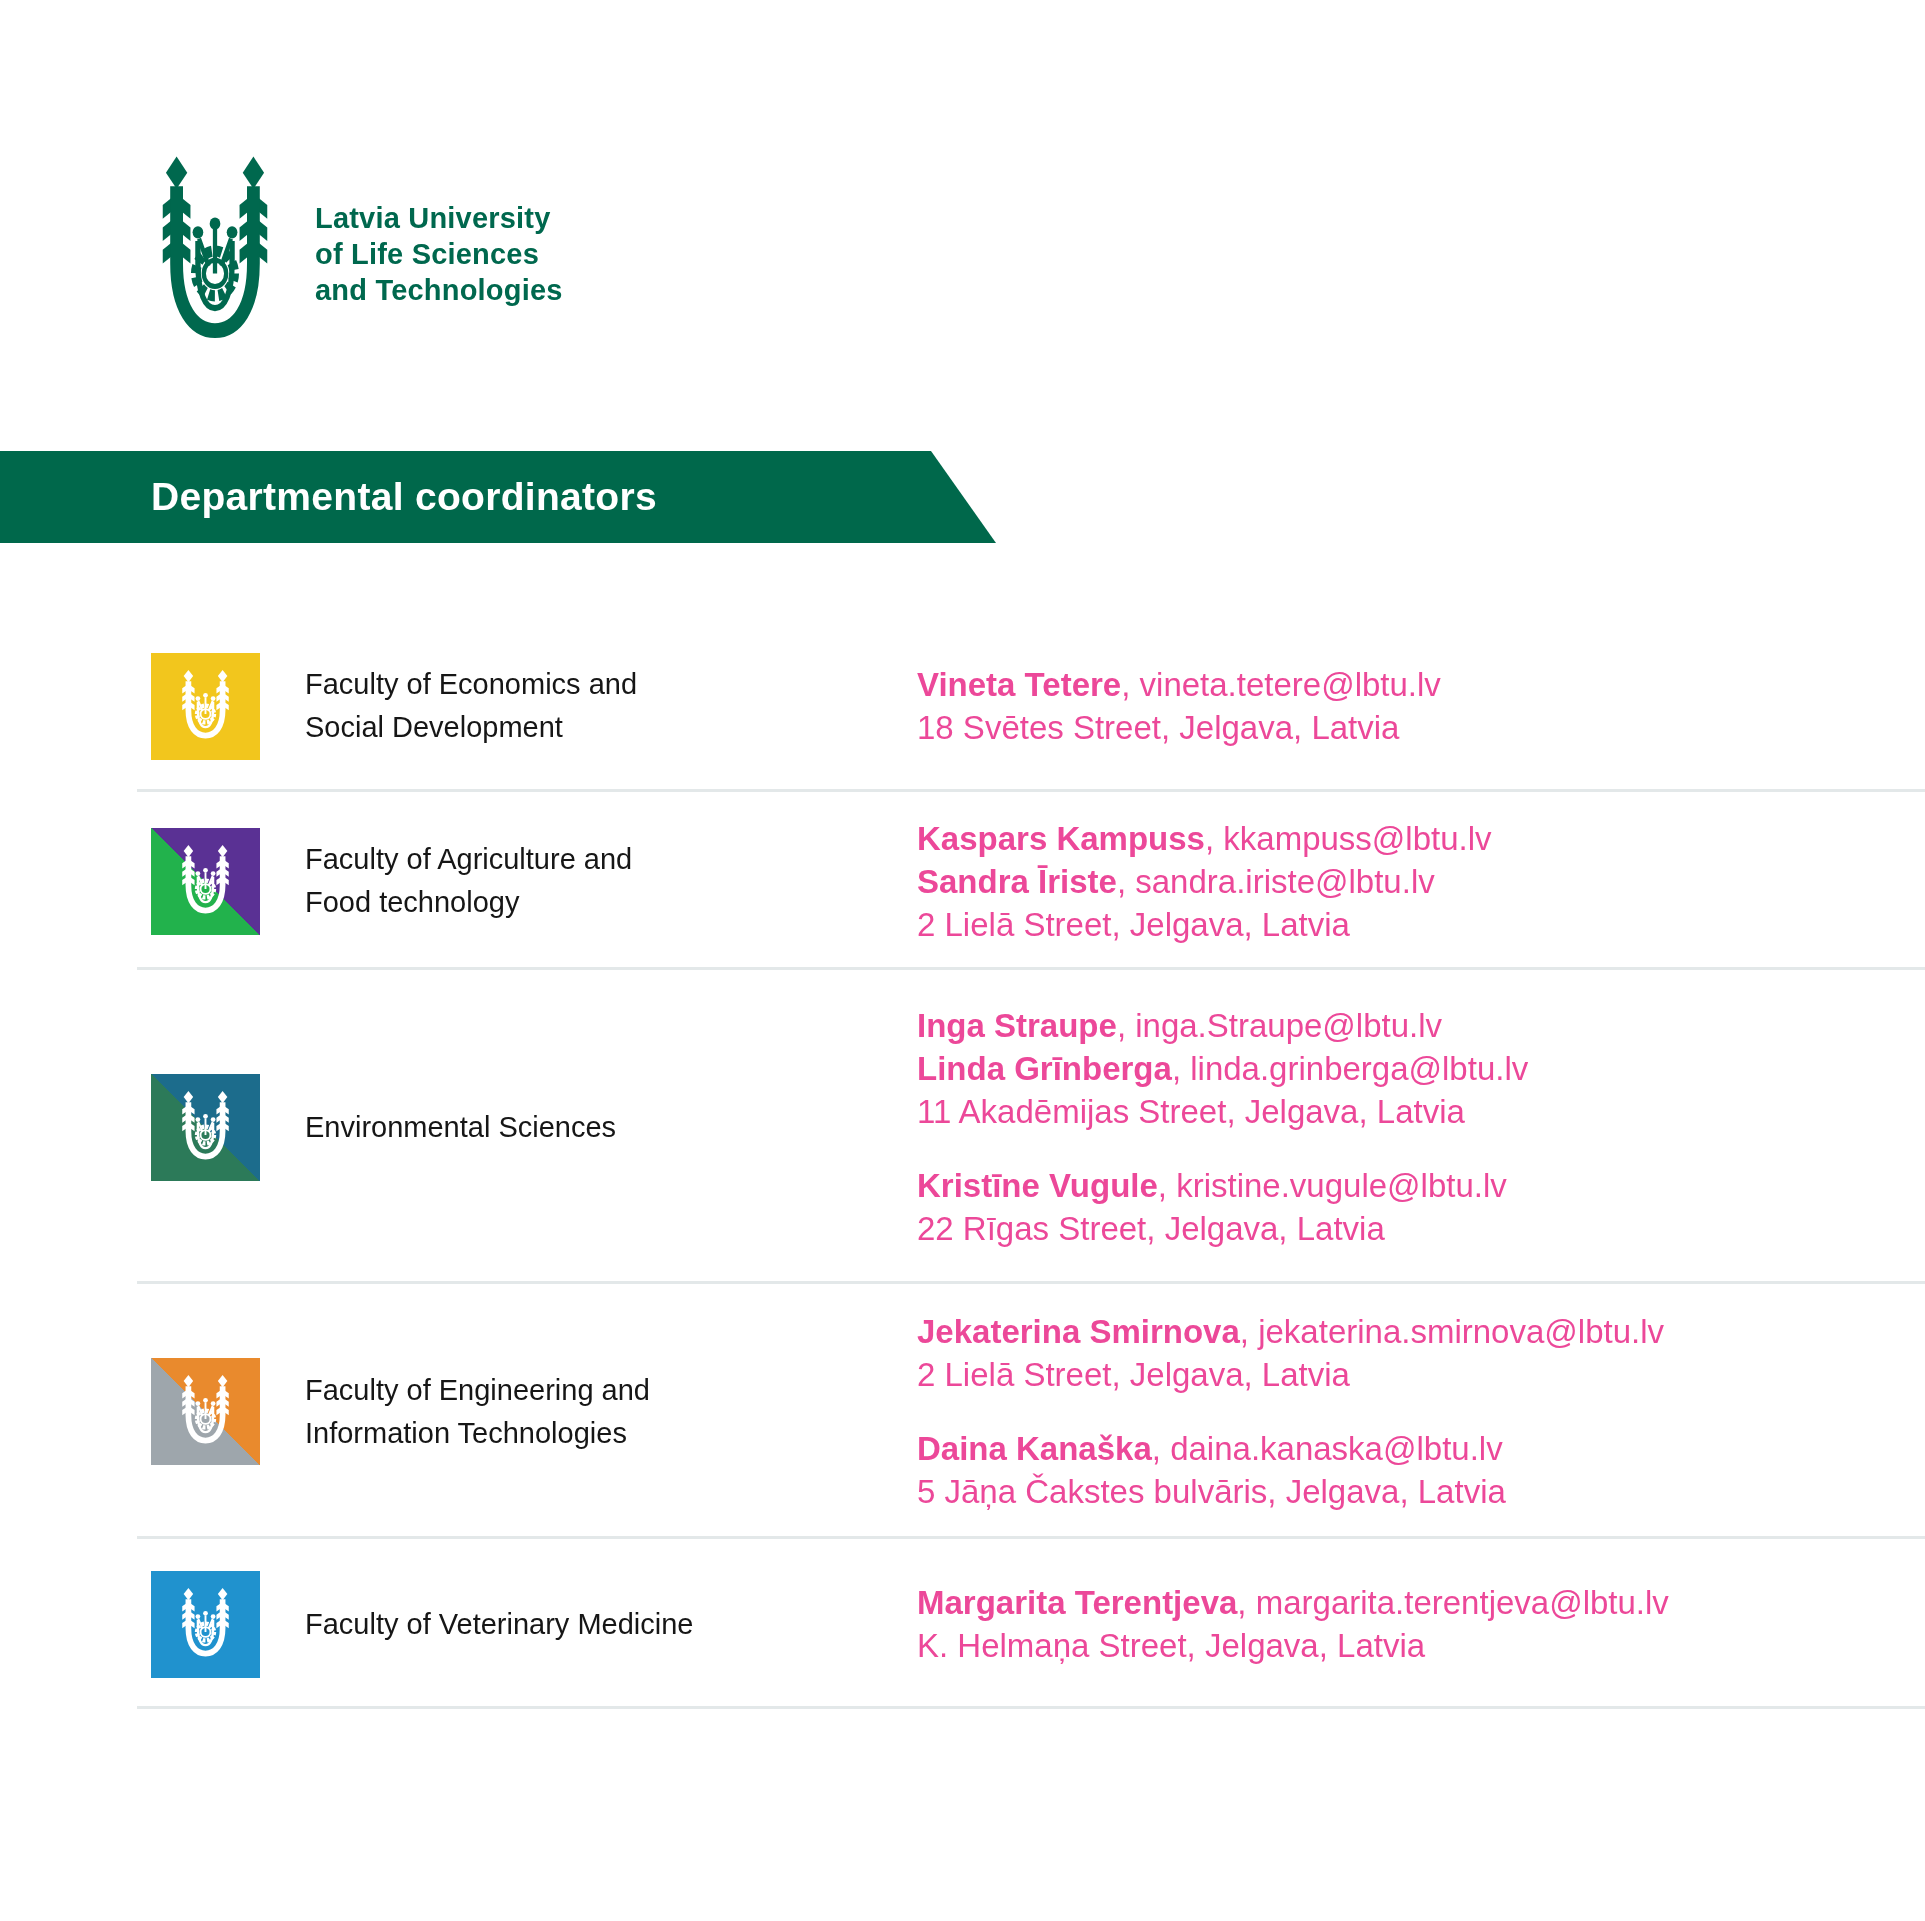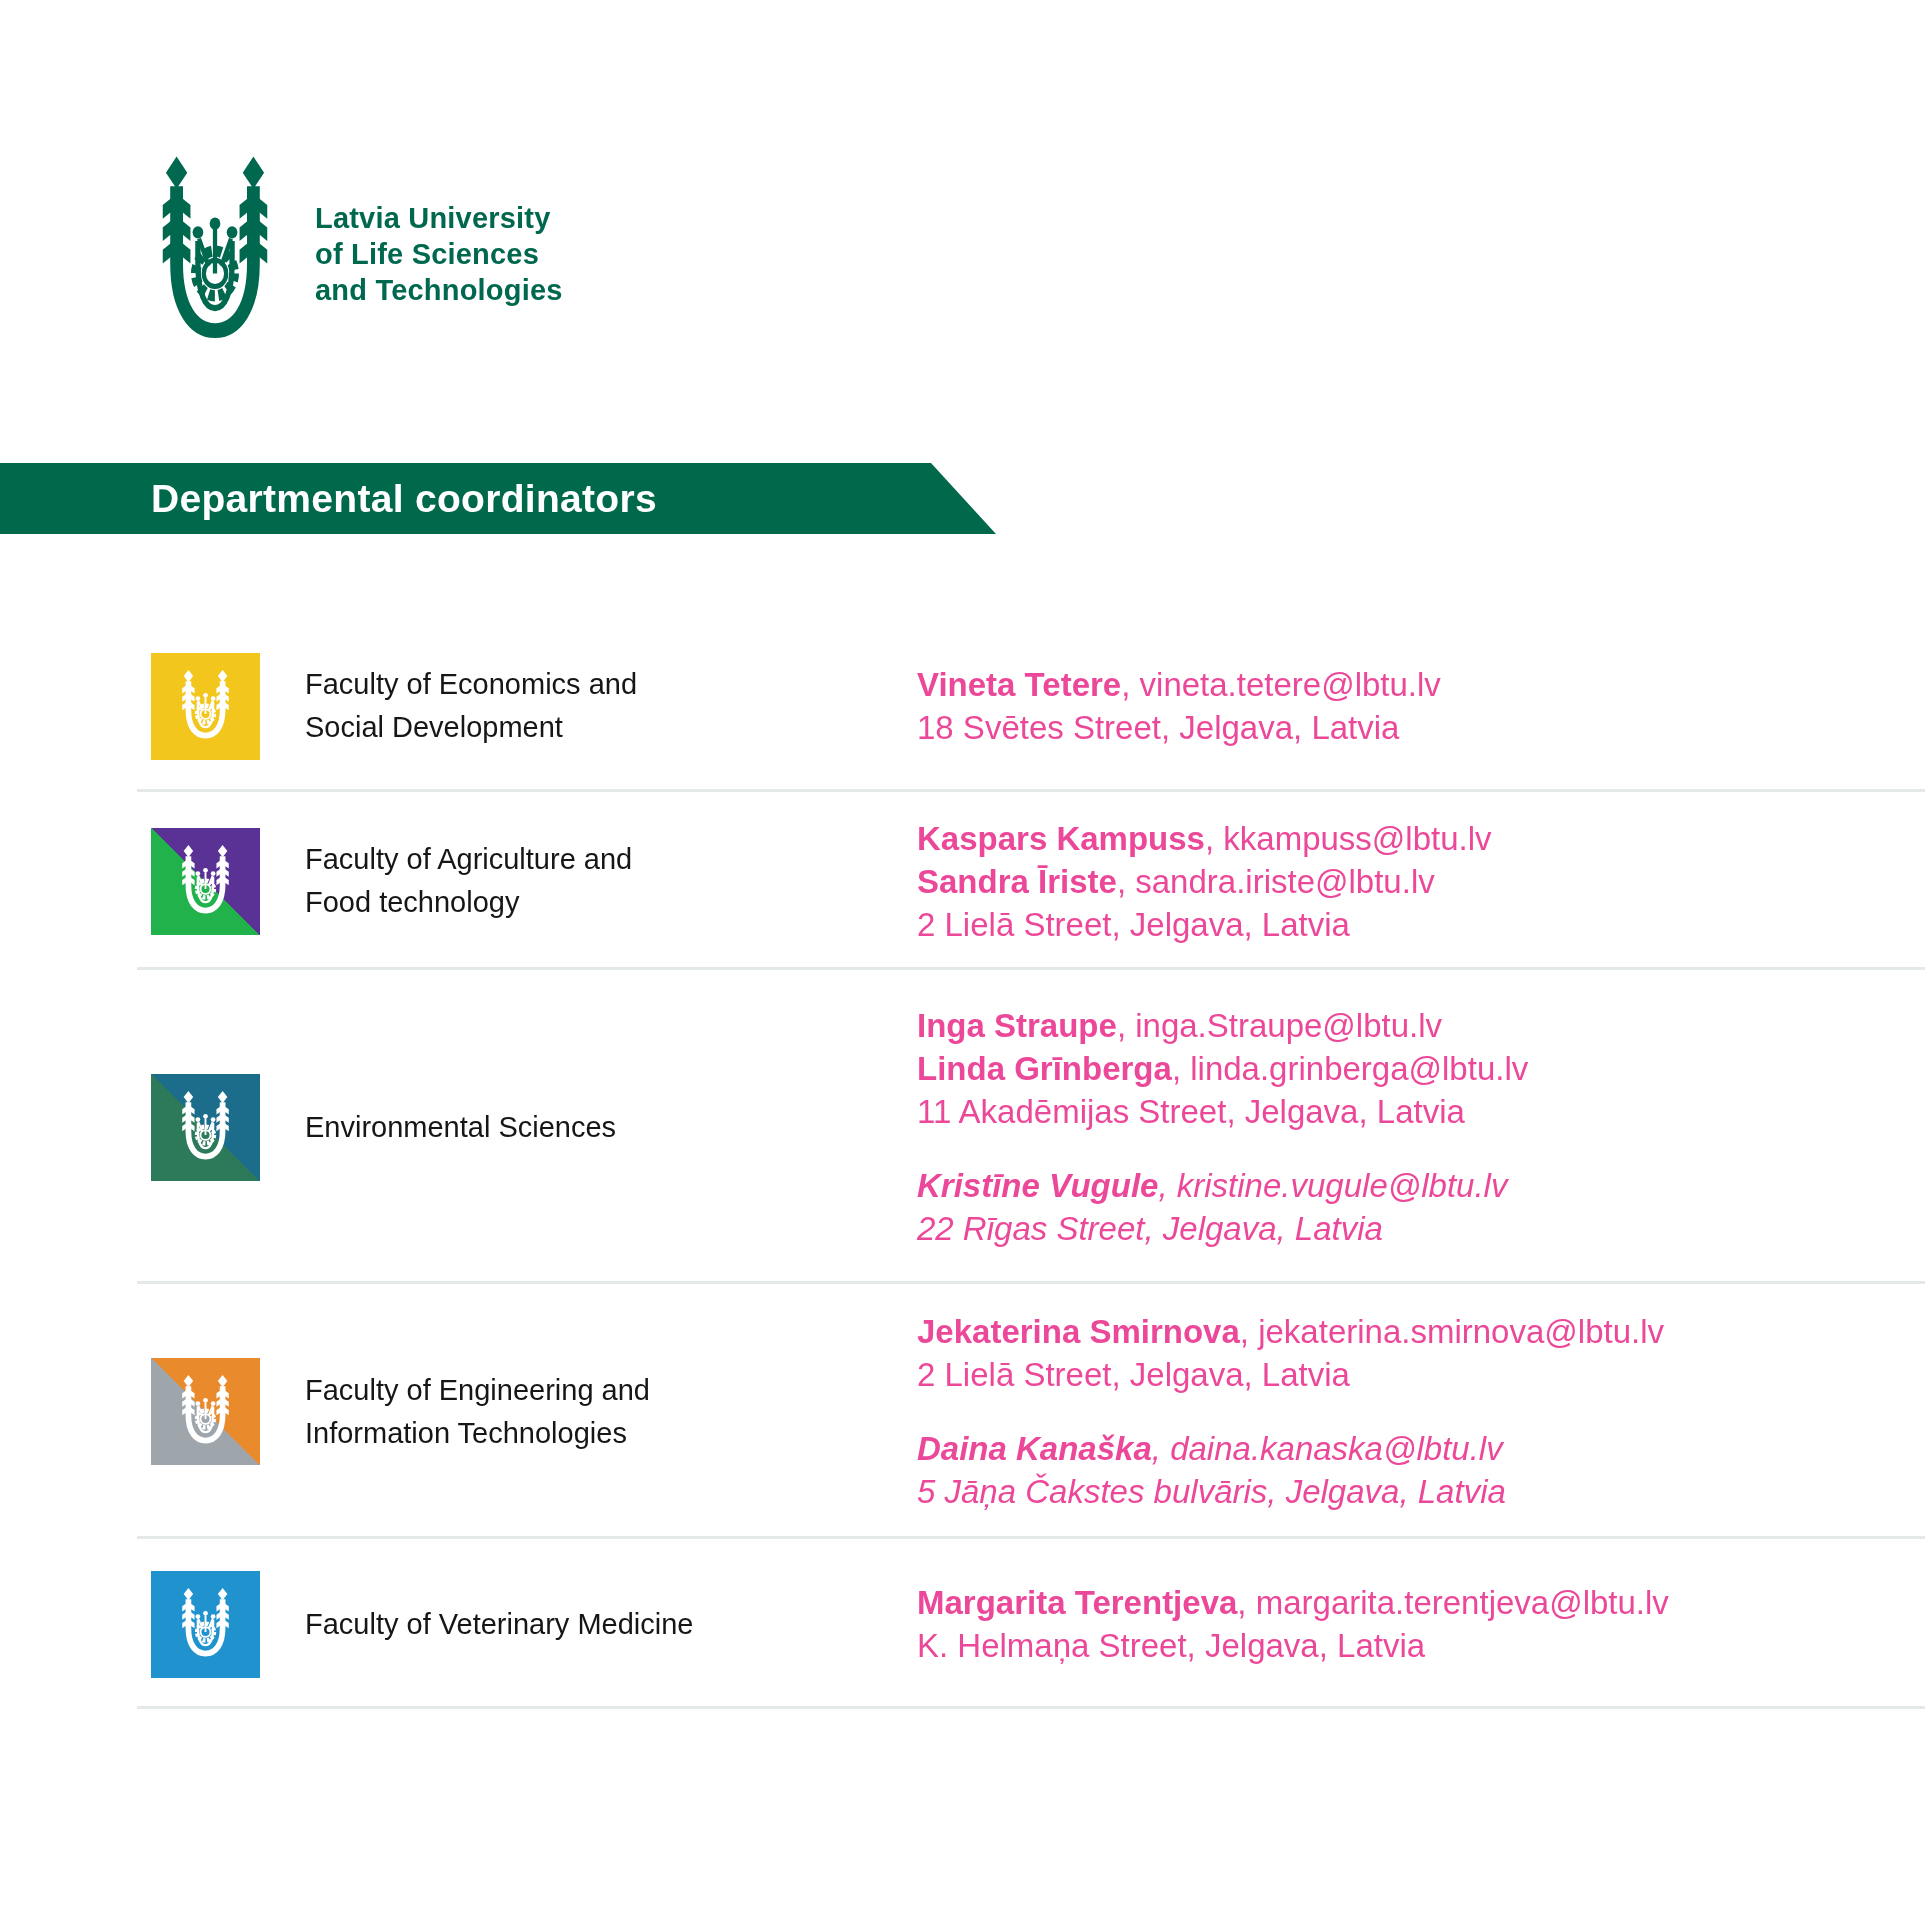--- a/index.html
+++ b/index.html
@@ -13,22 +13,22 @@
   
   .logo-area{
     position:absolute;left:151px;top:154px;
     display:flex;align-items:center;gap:36px;
     color:#00684E;
   }
   .logo-mark{width:128px;height:199px;display:block;}
   .logo-text{font-size:29px;font-weight:700;line-height:36px;letter-spacing:0.2px;}
   
   .banner{
-    position:absolute;top:463px;left:0;
-    width:996px;height:71px;
+    position:absolute;top:451px;left:0;
+    width:996px;height:92px;
     background:#00684B;
     clip-path:polygon(0 0, calc(100% - 65px) 0, 100% 100%, 0 100%);
     display:flex;align-items:center;
     padding-left:151px;box-sizing:border-box;
   }
   .banner-title{color:#ffffff;font-size:39px;font-weight:700;letter-spacing:0.3px;}
   
   .faculty-list{position:absolute;top:620px;left:0;width:100%;}
   .frow{
     display:flex;align-items:center;position:relative;
@@ -42,21 +42,21 @@
   .tile{
     width:109px;height:107px;flex:0 0 109px;
     display:flex;align-items:center;justify-content:center;
   }
   .tile .mark{height:75px;width:57px;color:#ffffff;display:block;}
   .fname{
     width:612px;margin-left:45px;box-sizing:border-box;padding-right:34px;
     font-size:29px;line-height:43px;color:#161616;
   }
   .fcontacts{font-size:33px;line-height:43px;color:#ec4899;}
-  .cblock + .cblock{margin-top:31px;font-style:italic;}
+  .cblock + .cblock{margin-top:31px;}
   .fcontacts strong{font-weight:700;}
 </style>
 </head>
 <body>
 
 <svg width="0" height="0" style="position:absolute" aria-hidden="true">
   <symbol id="lbtu-mark" viewBox="0 0 120 160" preserveAspectRatio="none">
     <g fill="currentColor" stroke="none">
       <polygon points="24,2 34,15 24,28 14,15"></polygon>
       <polygon points="96,2 106,15 96,28 86,15"></polygon>

